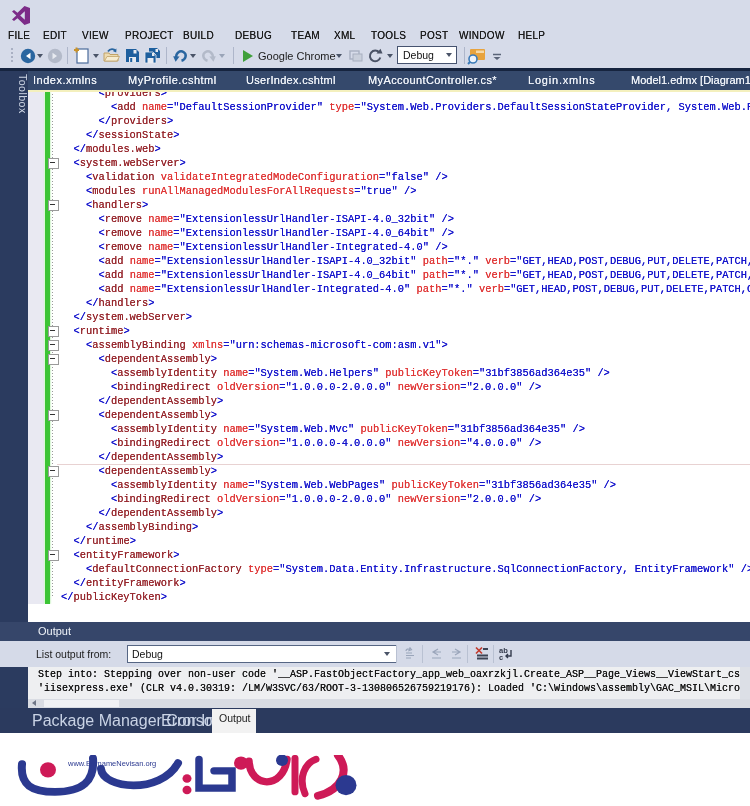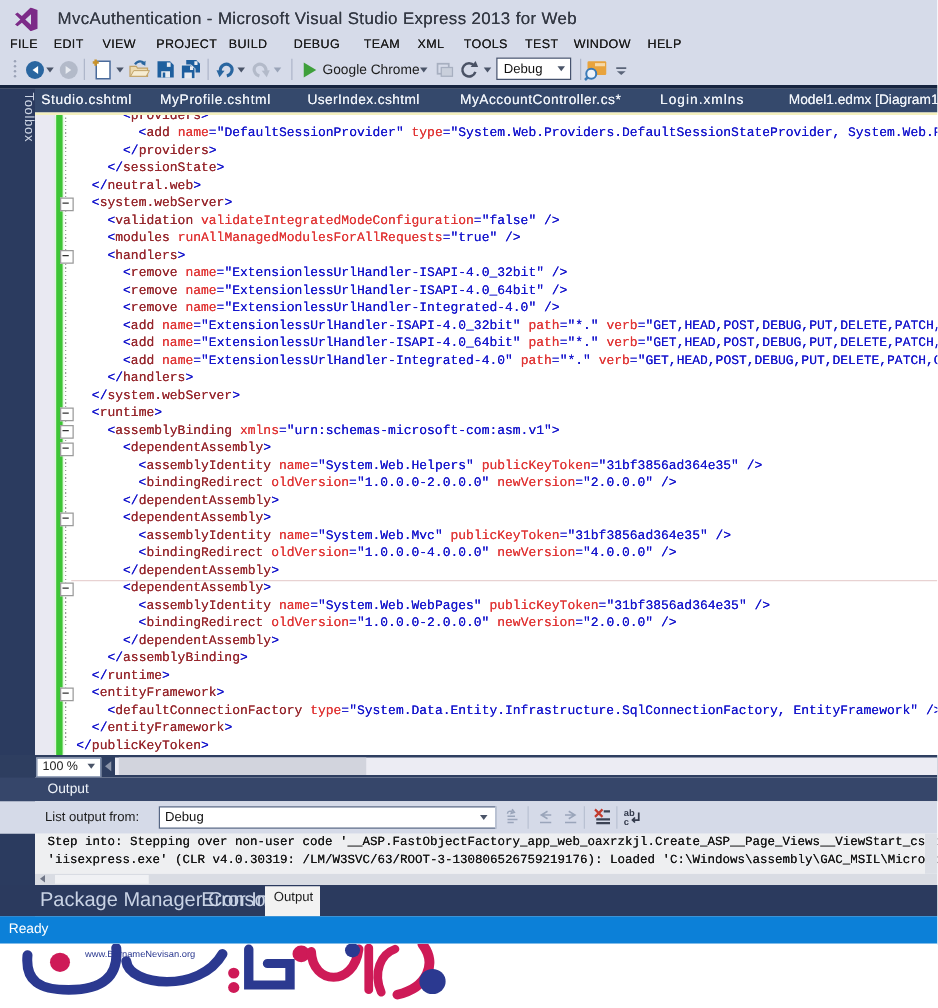--- a/index.html
+++ b/index.html
@@ -65,32 +65,31 @@
 #statusbar b{position:absolute;left:7px;top:4px;font-weight:normal;font-size:11px;color:#fff;}
 #bottom{left:0;top:755px;width:750px;height:51px;background:#fff;overflow:hidden;}
 #bluemargin{left:0;top:755px;width:750px;height:1px;background:#8abbe8;}
 </style></head>
 <body>
 <div id="app">
   <div class="abs" id="titlebar"></div>
   <svg class="abs" id="vslogo" width="19" height="19" viewBox="0 0 19 19">
     <path fill="#7c2b88" d="M12.5,0 L18,2 L18,17 L12.5,19 L5.5,12.2 L2,15 L0,13.6 L4.3,9.5 L0,5.4 L2,4 L5.5,6.8 Z M12.8,5.3 L8.2,9.5 L12.8,13.7 Z"></path>
   </svg>
-  <div class="abs" id="title">MvcAuthentication - Microsoft Visual Studio Express 2013 for Web</div>
   <div class="abs" id="menubar">
       <span style="left:8px">FILE</span>
       <span style="left:43px">EDIT</span>
       <span style="left:82px">VIEW</span>
       <span style="left:125px">PROJECT</span>
       <span style="left:183px">BUILD</span>
       <span style="left:235px">DEBUG</span>
       <span style="left:291px">TEAM</span>
       <span style="left:334px">XML</span>
       <span style="left:371px">TOOLS</span>
-      <span style="left:420px">TEST</span>
+      <span style="left:420px">POST</span>
       <span style="left:459px">WINDOW</span>
       <span style="left:518px">HELP</span>
     </div>
   <div class="abs" id="toolbar">
     <svg class="abs" style="left:10px;top:3px" width="5" height="18">
         <g fill="#9aa2b6">
           <circle cx="2" cy="2" r="1"></circle>
           <circle cx="2" cy="6" r="1"></circle>
           <circle cx="2" cy="10" r="1"></circle>
           <circle cx="2" cy="14" r="1"></circle>
@@ -169,21 +168,21 @@
     </svg>
     <svg class="abs" style="left:492px;top:9px" width="10" height="10">
         <path d="M1,1.5 H9" stroke="#5a6478" stroke-width="1.5"></path>
         <path d="M1.5,4 L5,7 L8.5,4 Z" fill="#5a6478"></path>
       </svg>
   </div>
   <div class="abs" id="darkband"></div>
   <div class="abs" id="sidebar"></div>
   <div class="abs" id="toolboxlbl">Toolbox</div>
   <div class="abs" id="tabbar">
-      <span style="left:5px;letter-spacing:0.5px">Studio.cshtml</span>
+      <span style="left:5px;letter-spacing:0.5px">Index.xmlns</span>
       <span style="left:100px;letter-spacing:0.5px">MyProfile.cshtml</span>
       <span style="left:218px;letter-spacing:0.3px">UserIndex.cshtml</span>
       <span style="left:340px;letter-spacing:0.4px">MyAccountController.cs*</span>
       <span style="left:500px;letter-spacing:0.8px">Login.xmlns</span>
       <span style="left:603px;letter-spacing:0.0px">Model1.edmx [Diagram1]</span>
     </div>
   <div class="abs" id="yellowline"></div>
   <div class="abs" id="editor">
     <div class="abs" id="marginstrip"></div>
     <div class="abs" id="greenbar"></div>
@@ -210,21 +209,21 @@
         <span></span>
       </div>
       <div class="fold" style="top:458px">
         <span></span>
       </div>
     <div class="abs" id="curline"></div>
     <pre id="code">      <i class="d">&lt;</i><i class="e">providers</i><i class="d">&gt;</i>
         <i class="d">&lt;</i><i class="e">add</i> <i class="a">name</i><i class="d">=</i><i class="v">"DefaultSessionProvider"</i> <i class="a">type</i><i class="d">=</i><i class="v">"System.Web.Providers.DefaultSessionStateProvider, System.Web.Providers, Version=2.0.0.0, Culture=neutral"</i> 
       <i class="d">&lt;/</i><i class="e">providers</i><i class="d">&gt;</i>
     <i class="d">&lt;/</i><i class="e">sessionState</i><i class="d">&gt;</i>
-  <i class="d">&lt;/</i><i class="e">neutral.web</i><i class="d">&gt;</i>
+  <i class="d">&lt;/</i><i class="e">modules.web</i><i class="d">&gt;</i>
   <i class="d">&lt;</i><i class="e">system.webServer</i><i class="d">&gt;</i>
     <i class="d">&lt;</i><i class="e">validation</i> <i class="a">validateIntegratedModeConfiguration</i><i class="d">=</i><i class="v">"false"</i><i class="d"> /&gt;</i>
     <i class="d">&lt;</i><i class="e">modules</i> <i class="a">runAllManagedModulesForAllRequests</i><i class="d">=</i><i class="v">"true"</i><i class="d"> /&gt;</i>
     <i class="d">&lt;</i><i class="e">handlers</i><i class="d">&gt;</i>
       <i class="d">&lt;</i><i class="e">remove</i> <i class="a">name</i><i class="d">=</i><i class="v">"ExtensionlessUrlHandler-ISAPI-4.0_32bit"</i><i class="d"> /&gt;</i>
       <i class="d">&lt;</i><i class="e">remove</i> <i class="a">name</i><i class="d">=</i><i class="v">"ExtensionlessUrlHandler-ISAPI-4.0_64bit"</i><i class="d"> /&gt;</i>
       <i class="d">&lt;</i><i class="e">remove</i> <i class="a">name</i><i class="d">=</i><i class="v">"ExtensionlessUrlHandler-Integrated-4.0"</i><i class="d"> /&gt;</i>
       <i class="d">&lt;</i><i class="e">add</i> <i class="a">name</i><i class="d">=</i><i class="v">"ExtensionlessUrlHandler-ISAPI-4.0_32bit"</i> <i class="a">path</i><i class="d">=</i><i class="v">"*."</i> <i class="a">verb</i><i class="d">=</i><i class="v">"GET,HEAD,POST,DEBUG,PUT,DELETE,PATCH,OPTIONS"</i>  
       <i class="d">&lt;</i><i class="e">add</i> <i class="a">name</i><i class="d">=</i><i class="v">"ExtensionlessUrlHandler-ISAPI-4.0_64bit"</i> <i class="a">path</i><i class="d">=</i><i class="v">"*."</i> <i class="a">verb</i><i class="d">=</i><i class="v">"GET,HEAD,POST,DEBUG,PUT,DELETE,PATCH,OPTIONS"</i>  
       <i class="d">&lt;</i><i class="e">add</i> <i class="a">name</i><i class="d">=</i><i class="v">"ExtensionlessUrlHandler-Integrated-4.0"</i> <i class="a">path</i><i class="d">=</i><i class="v">"*."</i> <i class="a">verb</i><i class="d">=</i><i class="v">"GET,HEAD,POST,DEBUG,PUT,DELETE,PATCH,OPTIONS"</i> 
@@ -244,29 +243,20 @@
         <i class="d">&lt;</i><i class="e">assemblyIdentity</i> <i class="a">name</i><i class="d">=</i><i class="v">"System.Web.WebPages"</i> <i class="a">publicKeyToken</i><i class="d">=</i><i class="v">"31bf3856ad364e35"</i><i class="d"> /&gt;</i>
         <i class="d">&lt;</i><i class="e">bindingRedirect</i> <i class="a">oldVersion</i><i class="d">=</i><i class="v">"1.0.0.0-2.0.0.0"</i> <i class="a">newVersion</i><i class="d">=</i><i class="v">"2.0.0.0"</i><i class="d"> /&gt;</i>
       <i class="d">&lt;/</i><i class="e">dependentAssembly</i><i class="d">&gt;</i>
     <i class="d">&lt;/</i><i class="e">assemblyBinding</i><i class="d">&gt;</i>
   <i class="d">&lt;/</i><i class="e">runtime</i><i class="d">&gt;</i>
   <i class="d">&lt;</i><i class="e">entityFramework</i><i class="d">&gt;</i>
     <i class="d">&lt;</i><i class="e">defaultConnectionFactory</i> <i class="a">type</i><i class="d">=</i><i class="v">"System.Data.Entity.Infrastructure.SqlConnectionFactory, EntityFramework"</i><i class="d"> /&gt;</i>
   <i class="d">&lt;/</i><i class="e">entityFramework</i><i class="d">&gt;</i>
 <i class="d">&lt;/</i><i class="e">publicKeyToken</i><i class="d">&gt;</i></pre>
   </div>
-  <div class="abs" id="zoomrow">
-    <div class="abs" id="zoombox">
-        <b>100 %</b>
-      </div>
-    <div class="darr" style="left:70px;top:7px"></div>
-    <div class="abs" id="hsb-left"></div>
-    <div class="abs" id="hsb-track"></div>
-    <div class="abs" id="hsb-thumb"></div>
-  </div>
   <div class="abs" id="outhdr">
       <b>Output</b>
     </div>
   <div class="abs" id="outtools">
     <div class="abs" id="outlbl">List output from:</div>
     <div class="abs" id="outcombo">
         <b>Debug</b>
         <div class="darr" style="left:256px;top:6px"></div>
       </div>
     <div class="tsep" style="left:396px;top:4px;height:18px;background:#b9c1d2;"></div>
@@ -300,23 +290,20 @@
   <div class="abs" id="outsb-arr"></div>
   <div class="abs" id="outsb-thumb"></div>
   <div class="abs" id="outvsb"></div>
   <div class="abs" id="bottabs">
     <span class="bt" style="left:32px">Package Manager Console</span>
     <span class="bt" style="left:161px">Error Index</span>
     <div id="bt-active">
         <b>Output</b>
       </div>
   </div>
-  <div class="abs" id="statusbar">
-      <b>Ready</b>
-    </div>
   <div class="abs" id="bluemargin"></div>
   <div class="abs" id="bottom">
     <svg class="abs" style="left:0;top:0" width="400" height="51" viewBox="0 0 400 51">
         <g transform="translate(0,-1.5) scale(1,0.96)">
       <g fill="none" stroke="#2b3990" stroke-linecap="round">
         <path d="M93,5 C95,29 82,40 55,40 C32,40 20,33 22,11" stroke-width="8"></path>
         <path d="M101,16 C103,37 160,43 178,10" stroke-width="8"></path>
         <path d="M199,6 L199,36 L232,36 L232,18 L214,18" stroke-width="7.5"></path>
       </g>
       <g fill="#ce1a57">

